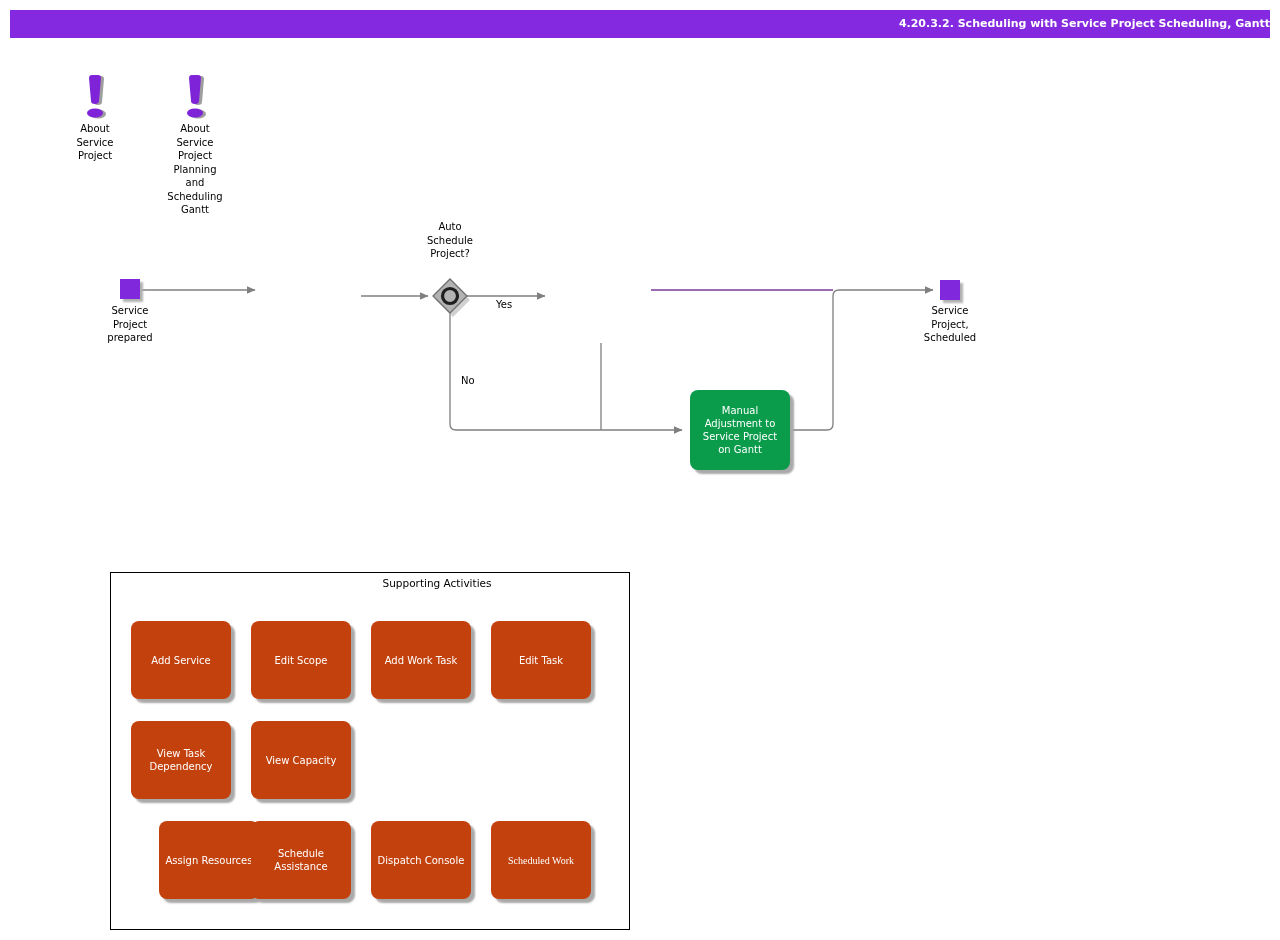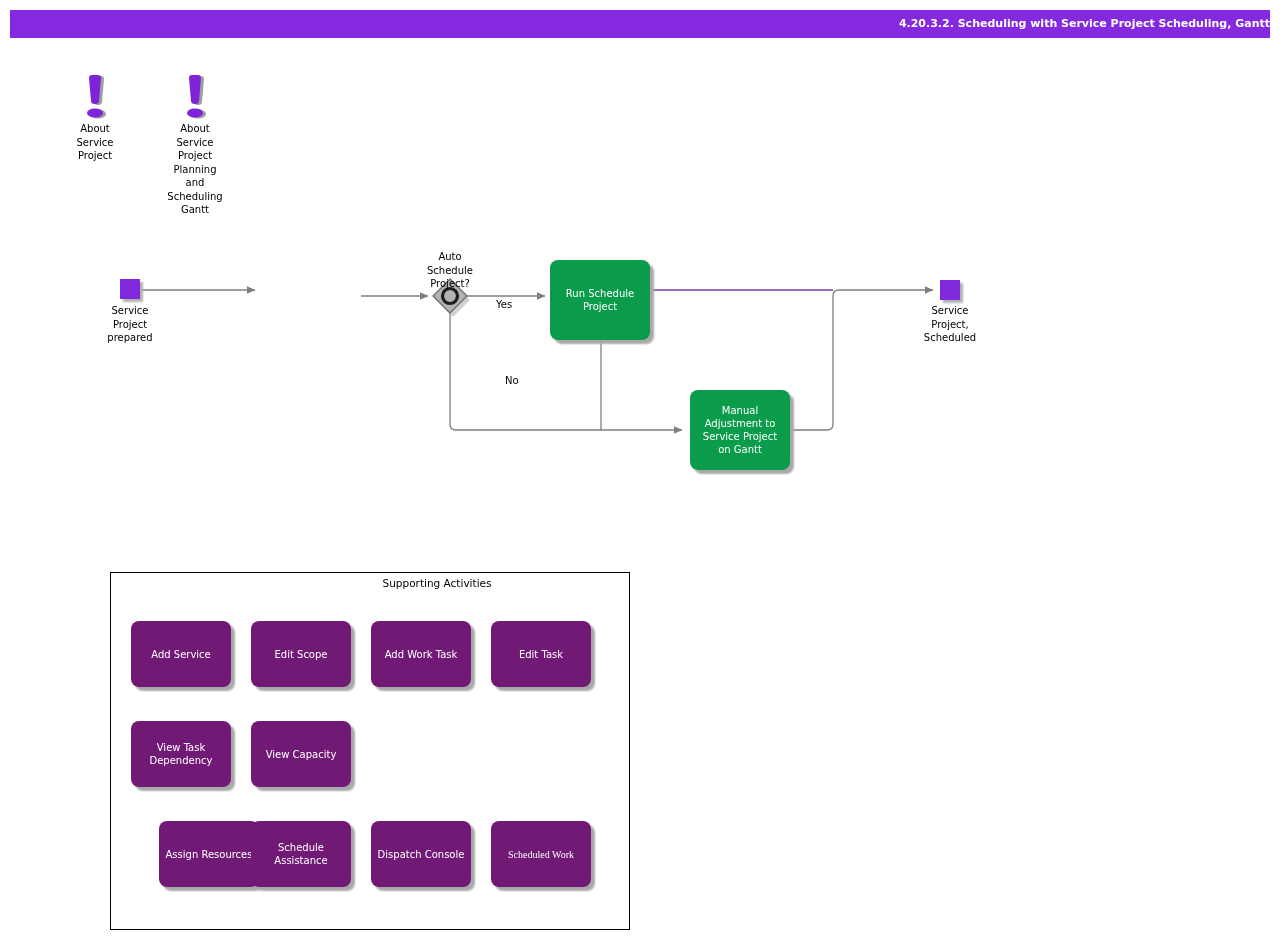--- a/index.html
+++ b/index.html
@@ -25,21 +25,21 @@
     box-shadow:3px 3px 2px #b0b0b0;
   }
   .info{position:absolute;text-align:center;cursor:pointer;}
   .info svg{display:block;margin:0 auto;}
   .supporting{
     position:absolute;left:110px;top:572px;width:520px;height:358px;
     background:#ffffff;border:1px solid #000000;box-sizing:border-box;
   }
   .supporting-title{position:absolute;left:176px;top:4px;width:300px;text-align:center;font-size:10.5px;}
   .sbtn{
-    position:absolute;width:100px;height:66px;background:#701a75;border-radius:8px;
+    position:absolute;width:100px;height:78px;background:#c2410c;border-radius:8px;
     color:#ffffff;display:flex;align-items:center;justify-content:center;text-align:center;
     padding:4px 6px;box-sizing:border-box;line-height:13px;box-shadow:4px 4px 2px #a9a9a9;cursor:pointer;
   }
 </style>
 </head>
 <body>
 
 <div class="stage">
 
   <div class="titlebar">4.20.3.2. Scheduling with Service Project Scheduling, Gantt</div>
@@ -107,27 +107,26 @@
 Scheduling
 Gantt</div>
   </div>
 
   <div class="event-square" style="left:120px;top:279px;"></div>
   <div class="lbl" style="left:90px;top:304px;width:80px;">Service
 Project
 prepared</div>
 
 
-  <div class="lbl" style="left:400px;top:250px;width:100px;">Auto
+  <div class="lbl" style="left:400px;top:220px;width:100px;">Auto
 Schedule
 Project?</div>
   <div class="edge-lbl" style="left:496px;top:299px;">Yes</div>
-  <div class="edge-lbl" style="left:461px;top:375px;margin-left:44px;">No</div>
+  <div class="edge-lbl" style="left:461px;top:375px;">No</div>
 
-  <div class="task" style="left:550px;top:260px;width:100px;height:80px;">Run Schedule Project</div>
 
   <div class="task" style="left:690px;top:390px;width:100px;height:80px;">Manual Adjustment to Service Project on Gantt</div>
 
   <div class="event-square" style="left:940px;top:280px;"></div>
   <div class="lbl" style="left:905px;top:304px;width:90px;">Service
 Project,
 Scheduled</div>
 
   <div class="supporting">
     <div class="supporting-title">Supporting Activities</div>

